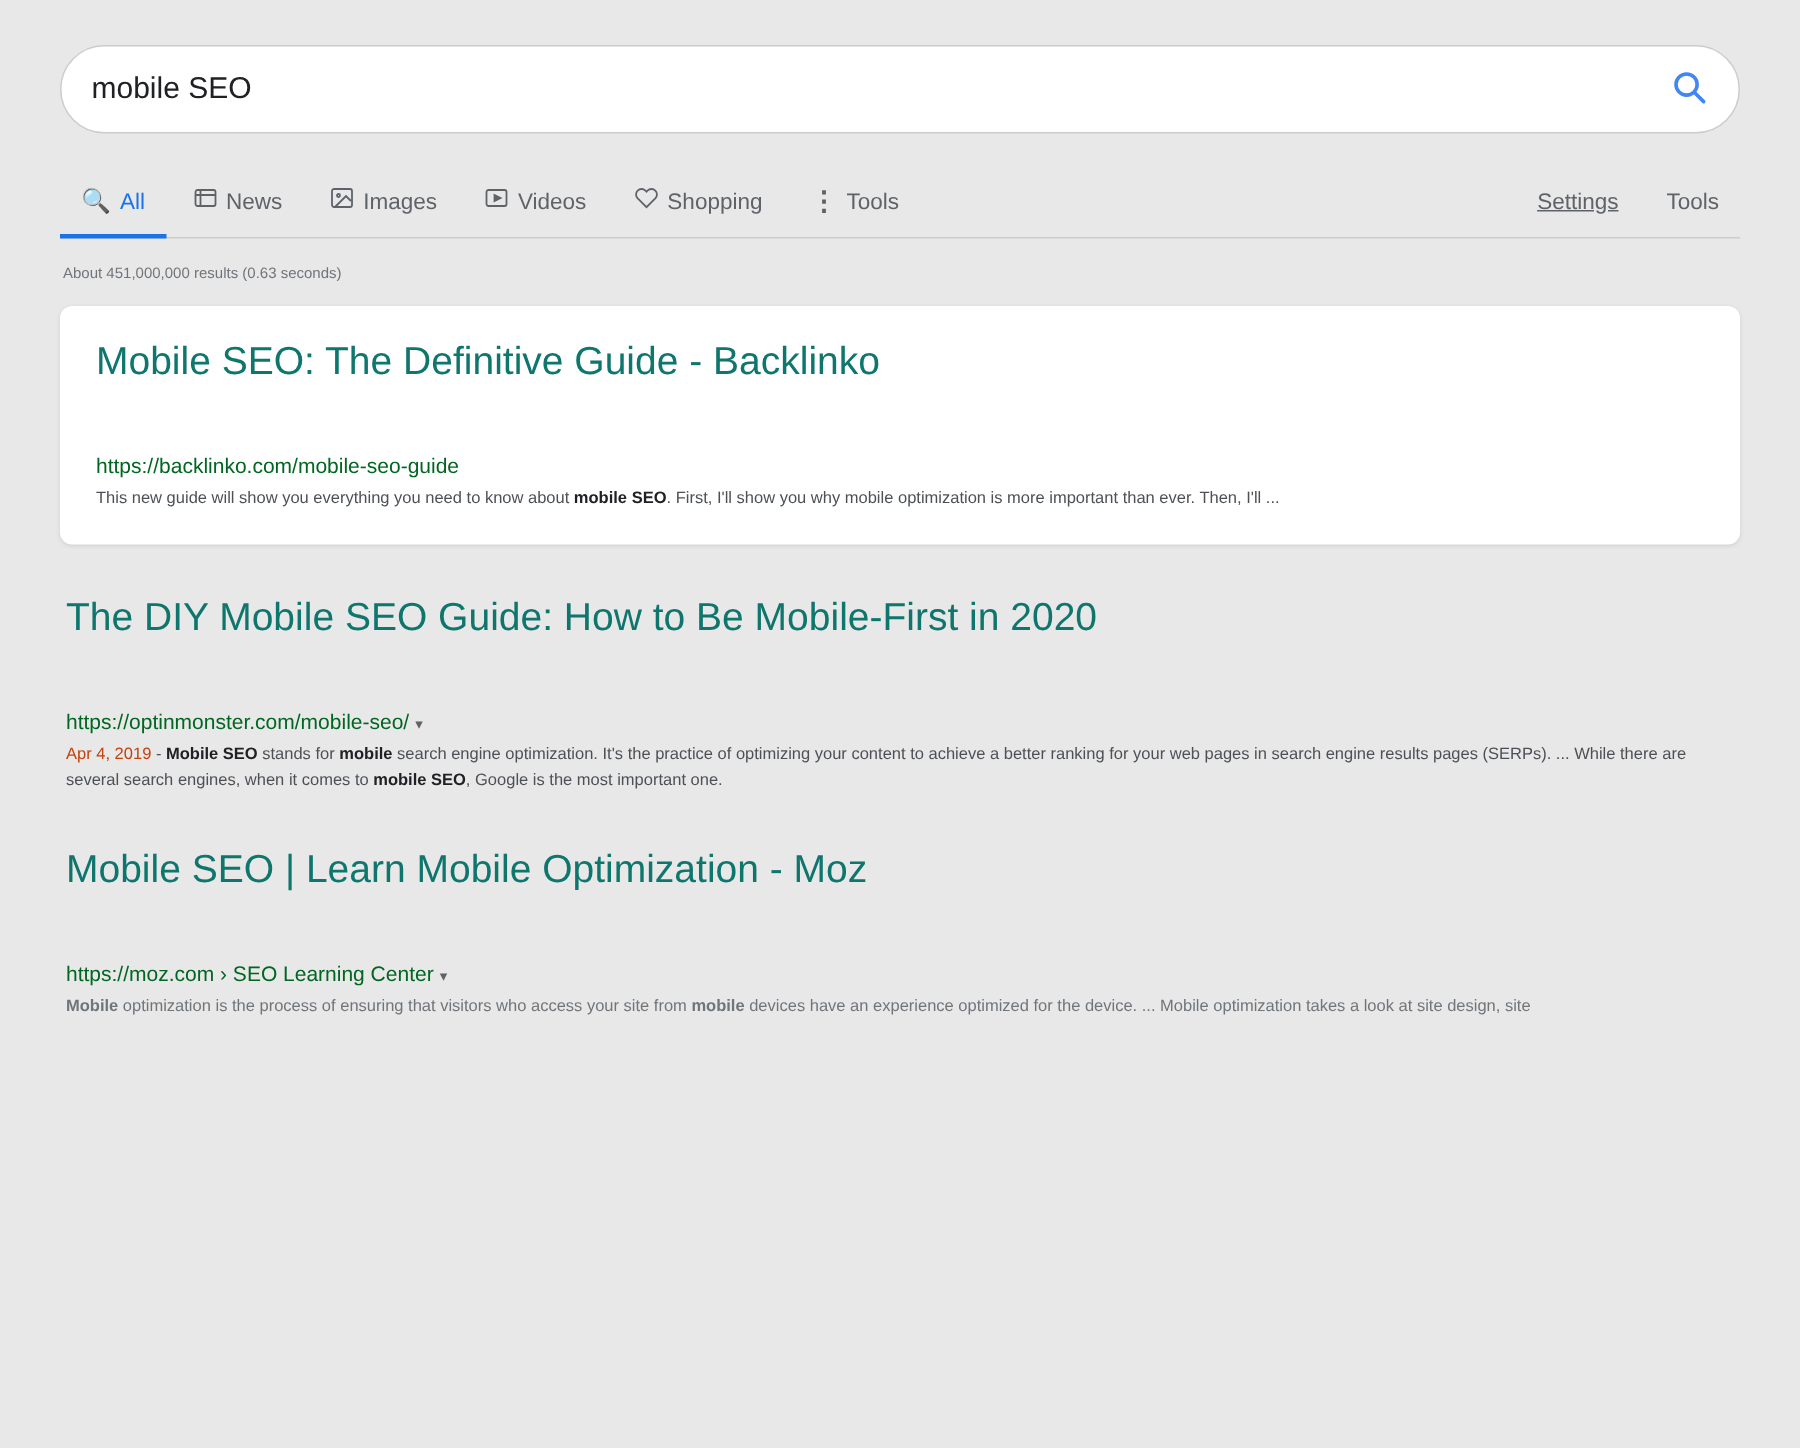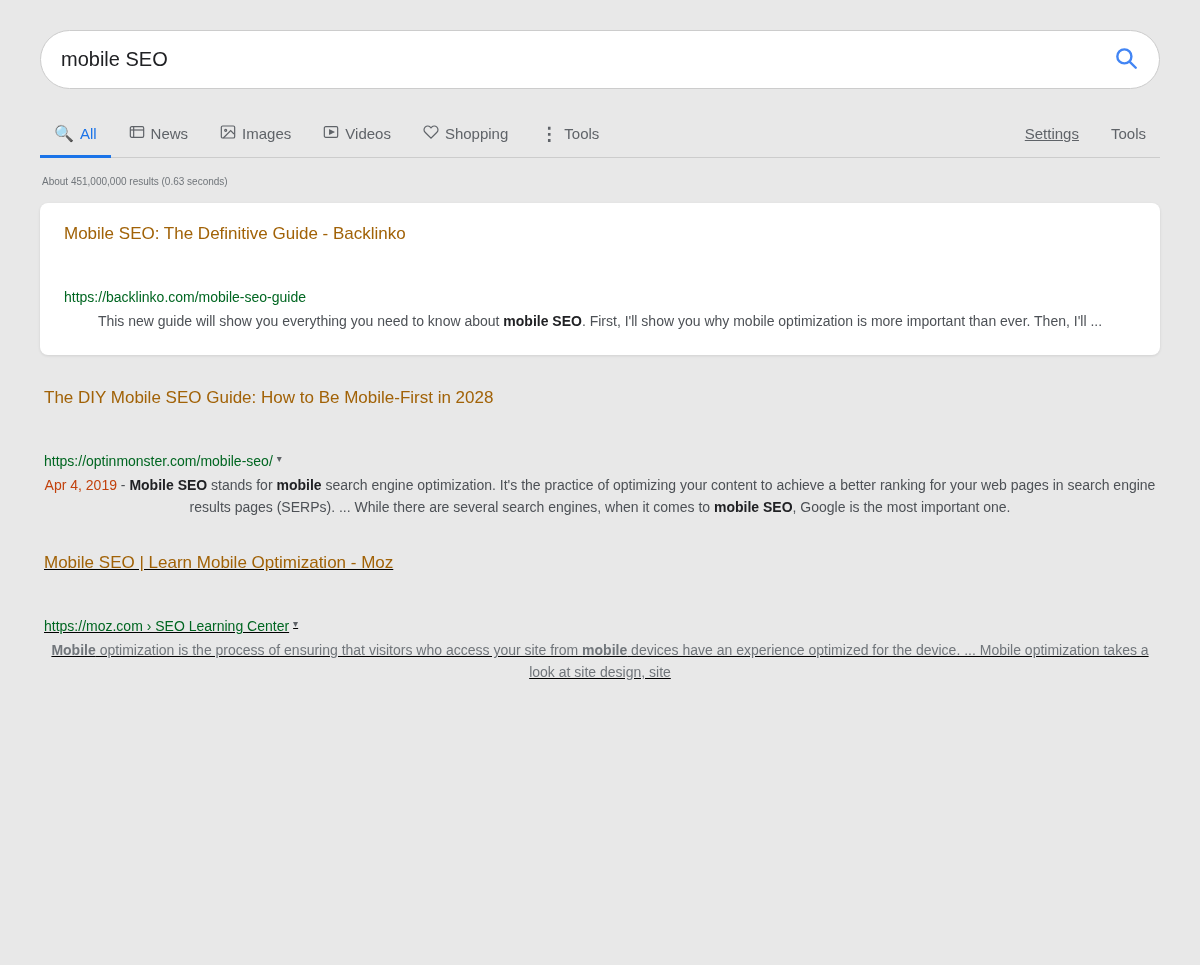--- a/index.html
+++ b/index.html
@@ -105,64 +105,62 @@
       margin-bottom: 20px;
       box-shadow: 0 1px 3px rgba(0,0,0,0.1);
     }
 
     .result-item {
       padding: 12px 4px 16px;
       margin-bottom: 6px;
     }
 
     .result-title {
-      font-size: 17px;
-      color: #a16207;
+      font-size: 26px;
+      color: #0f766e;
       text-decoration: none;
       display: block;
       margin-bottom: 4px;
       cursor: pointer;
       line-height: 1.3;
     }
 
     .result-url {
       font-size: 14px;
       color: #006621;
       display: flex;
-      align-items: flex-start;
+      align-items: flex-end;
       gap: 4px;
       margin-bottom: 6px;
       margin-top: 44px;
     }
 
     .url-arrow {
       font-size: 10px;
       color: #5f6368;
     }
 
     .result-snippet {
-      font-size: 14px;
+      font-size: 11px;
       color: #4d5156;
       line-height: 1.55;
-      text-align: center;
     }
 
     .result-snippet strong {
       color: #202124;
       font-weight: bold;
     }
 
     .result-date {
       color: #c2410c;
     }
 
     
     .result-item + .result-item {
       border-top: none;
-      text-decoration: underline;
     }
   </style>
 </head>
 <body>
 
 <div class="search-bar-container">
   <input type="text" class="search-input" value="mobile SEO" style="">
   <button class="search-icon-btn" aria-label="Search">
     <svg viewBox="0 0 24 24" fill="none">
       <circle cx="10.5" cy="10.5" r="6.5" stroke="#4285F4" stroke-width="2.2"></circle>
@@ -235,21 +233,21 @@
     <a class="result-title" href="#">Mobile SEO: The Definitive Guide - Backlinko</a>
     <div class="result-url">
       <span>https://backlinko.com/mobile-seo-guide</span>
     </div>
     <div class="result-snippet">
       This new guide will show you everything you need to know about <strong>mobile SEO</strong>. First, I'll show you why mobile optimization is more important than ever. Then, I'll ...
     </div>
   </div>
 
   <div class="result-item">
-    <a class="result-title" href="#">The DIY Mobile SEO Guide: How to Be Mobile-First in 2028</a>
+    <a class="result-title" href="#">The DIY Mobile SEO Guide: How to Be Mobile-First in 2020</a>
     <div class="result-url">
       <span>https://optinmonster.com/mobile-seo/</span>
       <span class="url-arrow">▾</span>
     </div>
     <div class="result-snippet">
       <span class="result-date">Apr 4, 2019</span> - <strong>Mobile SEO</strong> stands for <strong>mobile</strong> search engine optimization. It's the practice of optimizing your content to achieve a better ranking for your web pages in search engine results pages (SERPs). ... While there are several search engines, when it comes to <strong>mobile SEO</strong>, Google is the most important one.
     </div>
   </div>
 
   <div class="result-item">

